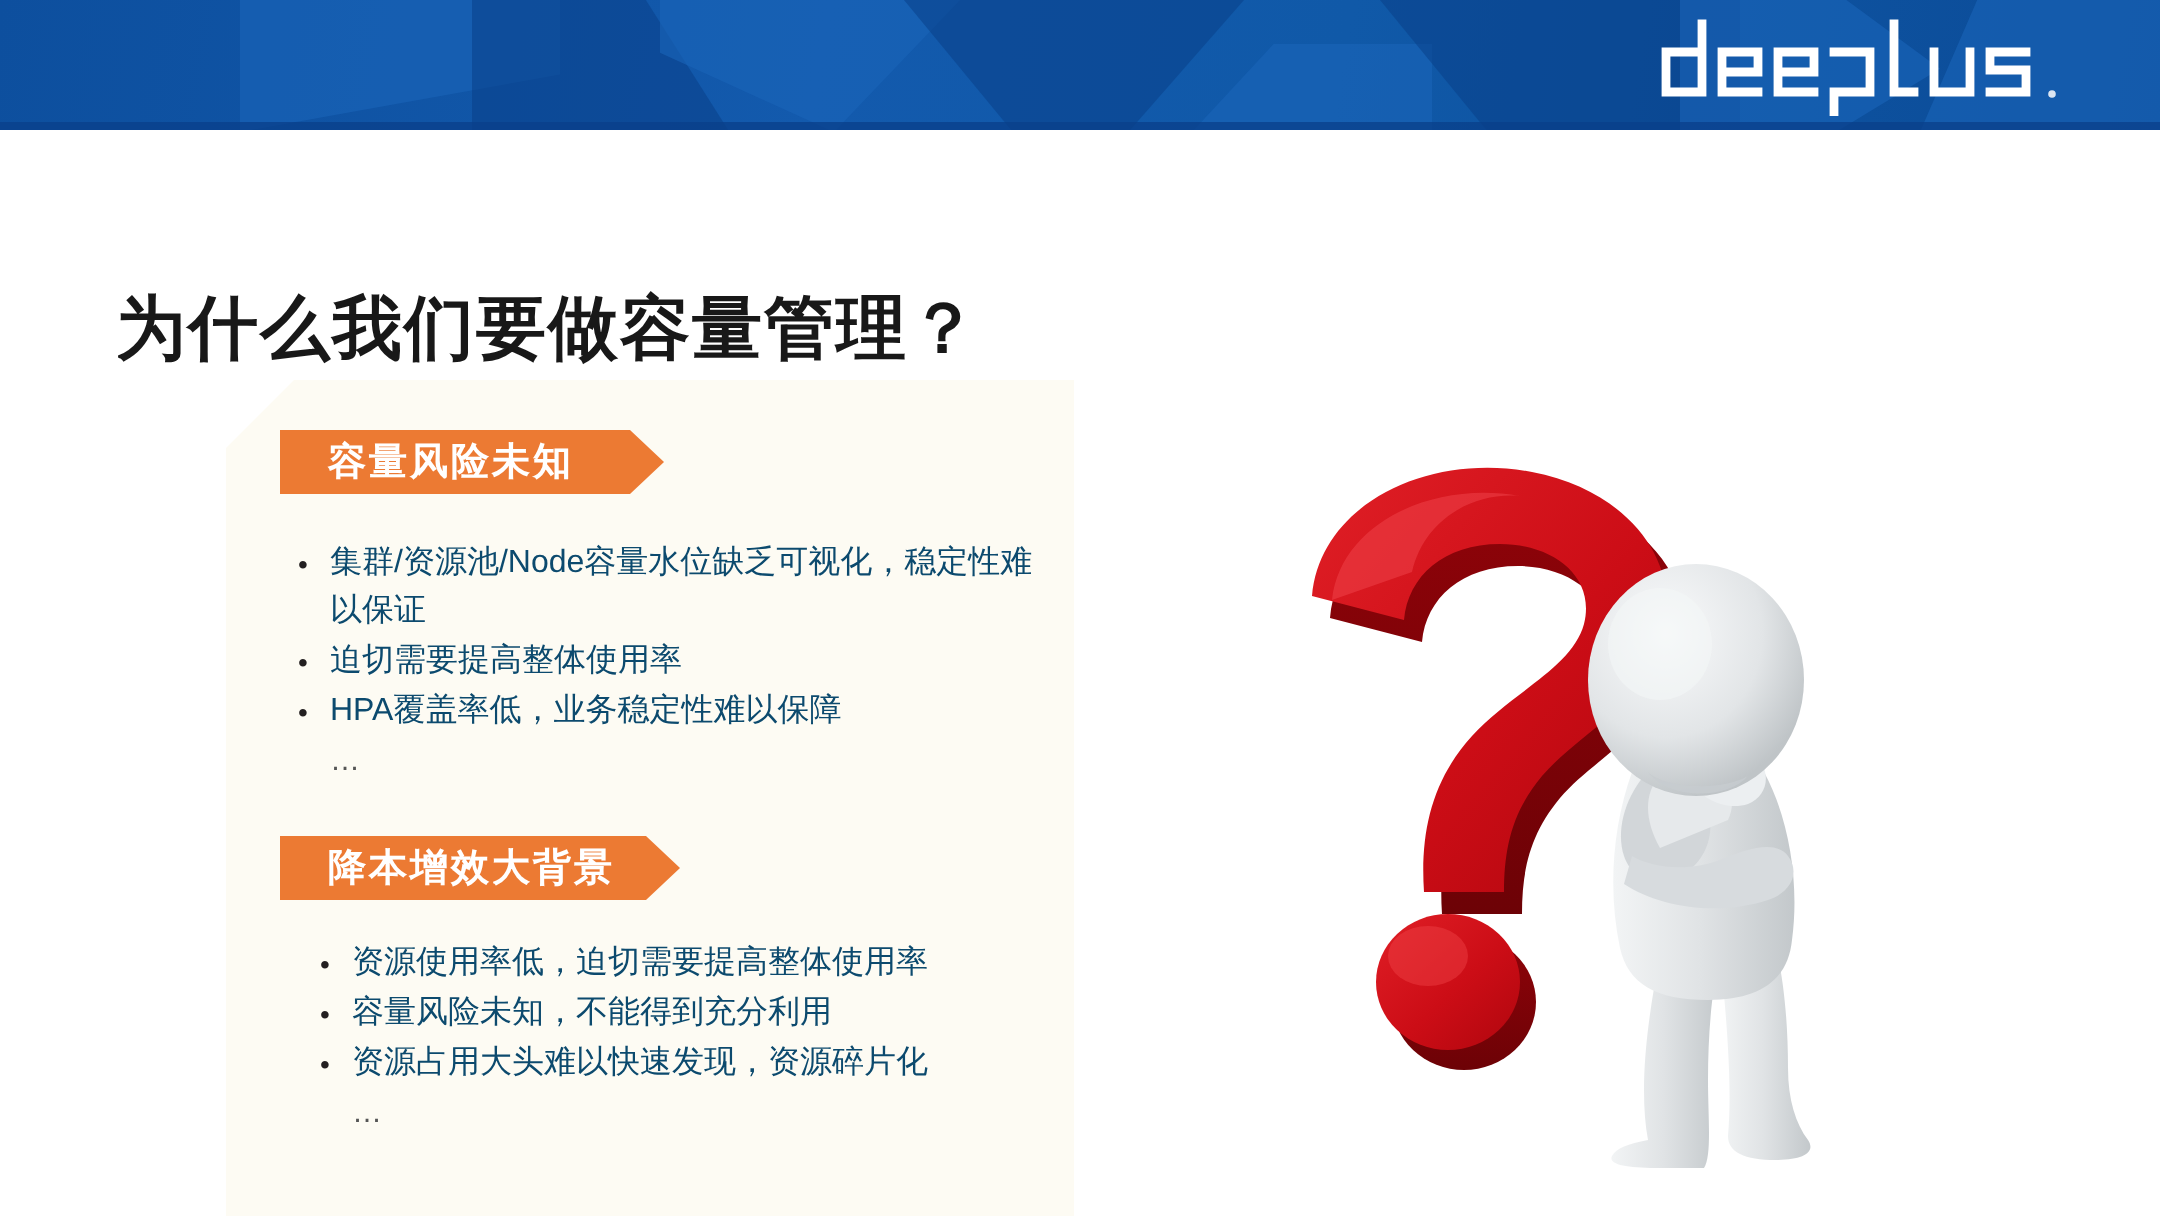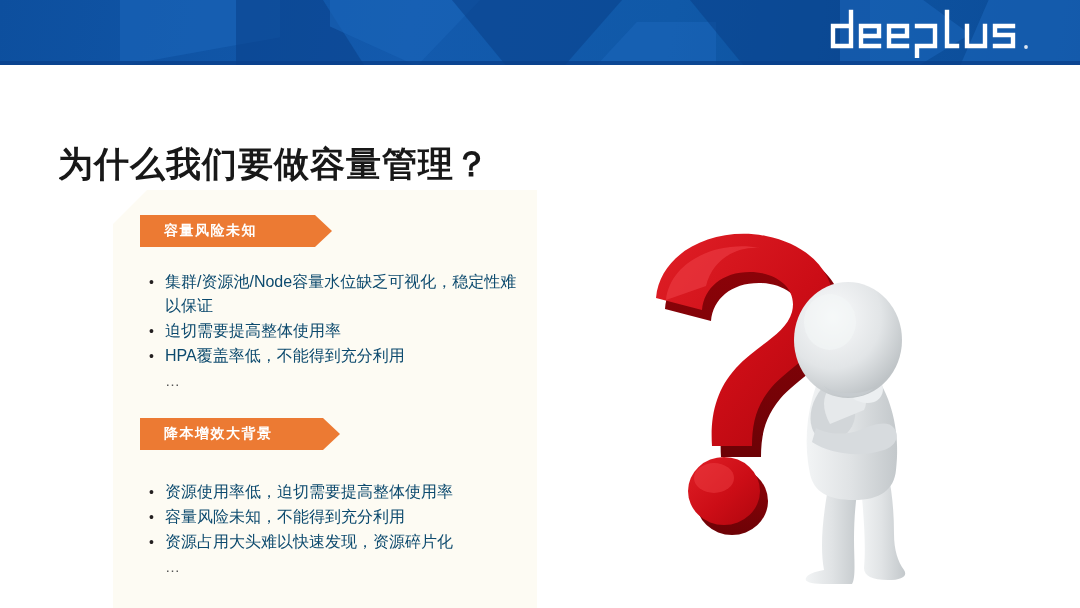--- a/index.html
+++ b/index.html
@@ -82,21 +82,21 @@
   .pennant {
     position: absolute;
     height: 32px;
     background: #ec7a33;
     clip-path: polygon(0 0, calc(100% - 17px) 0, 100% 50%, calc(100% - 17px) 100%, 0 100%);
     display: flex;
     align-items: center;
   }
   .pennant-label {
     color: #ffffff;
-    font-size: 14px;
+    font-size: 19px;
     font-weight: bold;
     letter-spacing: 1.5px;
     padding-left: 24px;
     white-space: nowrap;
   }
   #pennant-risk {
     left: 140px;
     top: 215px;
     width: 192px;
   }
@@ -108,21 +108,21 @@
 
   
   .bullet-list {
     position: absolute;
     margin: 0;
     padding: 0;
     list-style: none;
     width: 372px;
   }
   #bullets-risk { left: 148px; top: 270px; }
-  #bullets-cost { left: 148px; top: 470px; margin-top: 10px; }
+  #bullets-cost { left: 159px; top: 470px; }
 
   .bullet-item {
     position: relative;
     padding-left: 17px;
     font-size: 16px;
     line-height: 24px;
     color: #0c4a6e;
     margin-bottom: 1px;
   }
   .bullet-item::before {
@@ -193,21 +193,21 @@
 
 <div id="content-panel"></div>
 
 <div class="pennant" id="pennant-risk">
   <span class="pennant-label">容量风险未知</span>
 </div>
 
 <ul class="bullet-list" id="bullets-risk">
   <li class="bullet-item">集群/资源池/Node容量水位缺乏可视化，稳定性难以保证</li>
   <li class="bullet-item">迫切需要提高整体使用率</li>
-  <li class="bullet-item">HPA覆盖率低，不能得到充分利用</li>
+  <li class="bullet-item">HPA覆盖率低，业务稳定性难以保障</li>
   <li class="bullet-item ellipsis">…</li>
 </ul>
 
 <div class="pennant" id="pennant-cost">
   <span class="pennant-label">降本增效大背景</span>
 </div>
 
 <ul class="bullet-list" id="bullets-cost">
   <li class="bullet-item">资源使用率低，迫切需要提高整体使用率</li>
   <li class="bullet-item">容量风险未知，不能得到充分利用</li>

